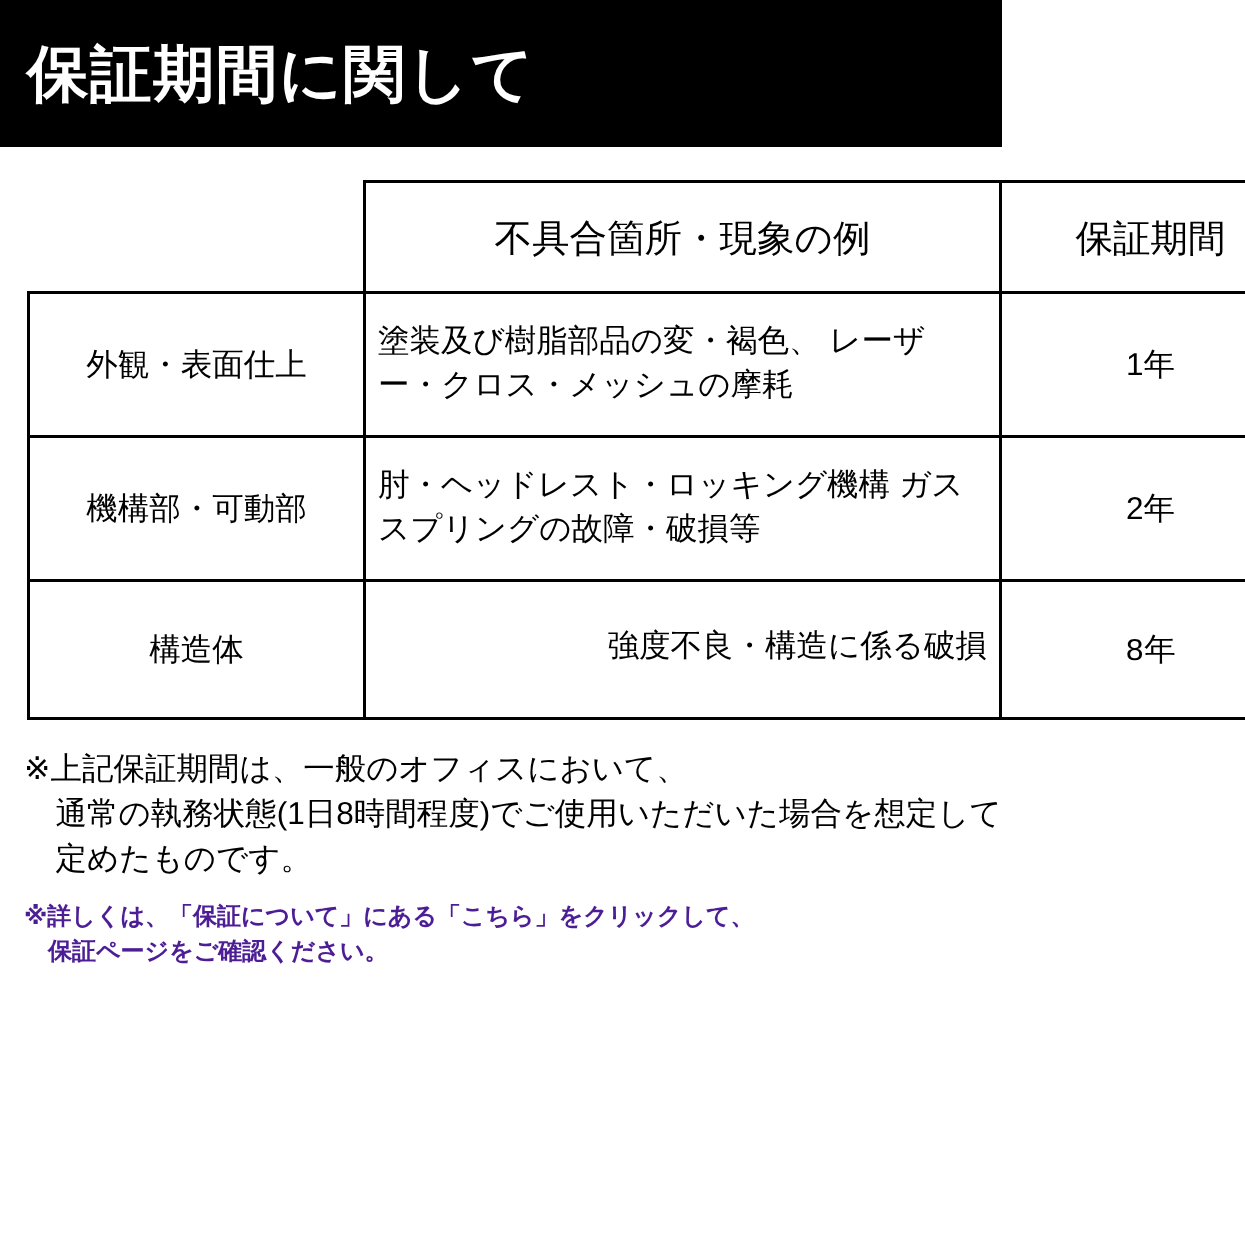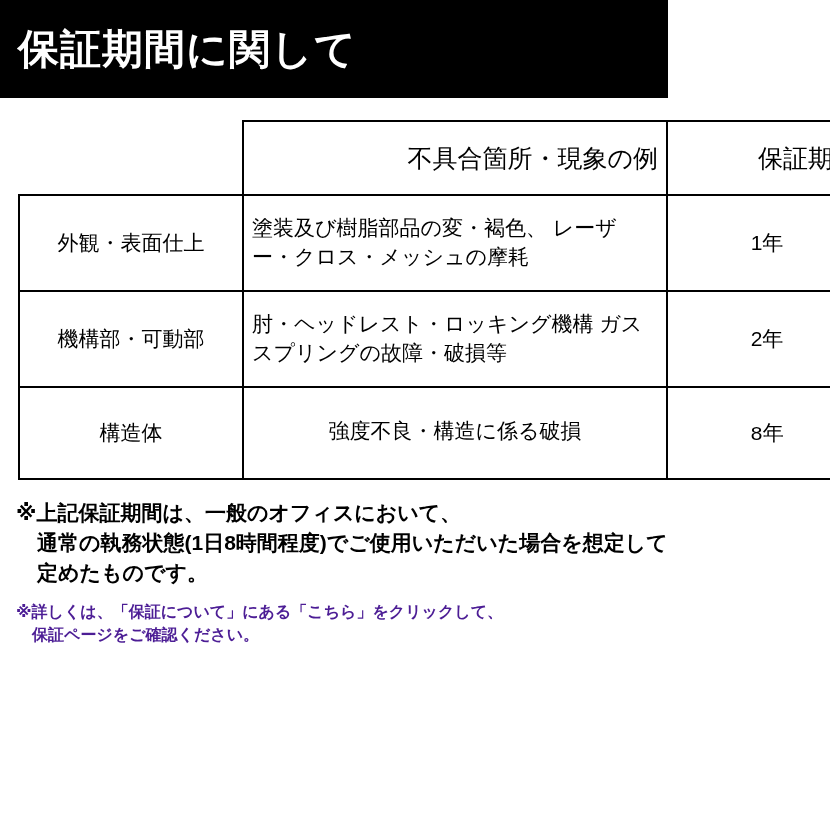--- a/index.html
+++ b/index.html
@@ -54,21 +54,21 @@
     padding: 6px 8px;
     vertical-align: middle;
     font-weight: normal;
   }
   .col-cat { width: 206px; border-radius: 12px; }
   .col-desc { width: 406px; }
   .col-term { width: 182px; }
 
   .head-row td {
     height: 60px;
-    text-align: right;
+    text-align: center;
     font-size: 25px;
   }
   .head-blank {
     border-left: 2px solid #ffffff !important;
     border-top: 2px solid #ffffff !important;
   }
   .body-row td {
     height: 82px;
     font-size: 21px;
   }
@@ -91,21 +91,20 @@
   
   .notes {
     padding: 18px 16px 0 16px;
     box-sizing: border-box;
   }
   .note {
     display: block;
     font-size: 21px;
     line-height: 1.42;
     margin-bottom: 10px;
-    font-weight: bold;
   }
   .note .line {
     display: block;
     white-space: pre;
   }
   .note-red {
     color: #4c1d95;
     font-weight: bold;
     font-size: 16px;
     margin-top: 14px;
@@ -142,21 +141,21 @@
           <td class="col-cat cell-cat">機構部・可動部</td>
           <td class="col-desc cell-desc">
             <span class="line">肘・ヘッドレスト・ロッキング機構</span>
             <span class="line">ガススプリングの故障・破損等</span>
           </td>
           <td class="col-term cell-term">2年</td>
         </tr>
 
         <tr class="body-row row-last">
           <td class="col-cat cell-cat">構造体</td>
-          <td class="col-desc cell-desc" style="text-align:center;">
+          <td class="col-desc cell-desc" style="text-align:right;">
             <span class="line" style="display:inline;">強度不良・構造に係る破損</span>
           </td>
           <td class="col-term cell-term">8年</td>
         </tr>
       </tbody>
     </table>
   </div>
 
   <div class="notes">
 

